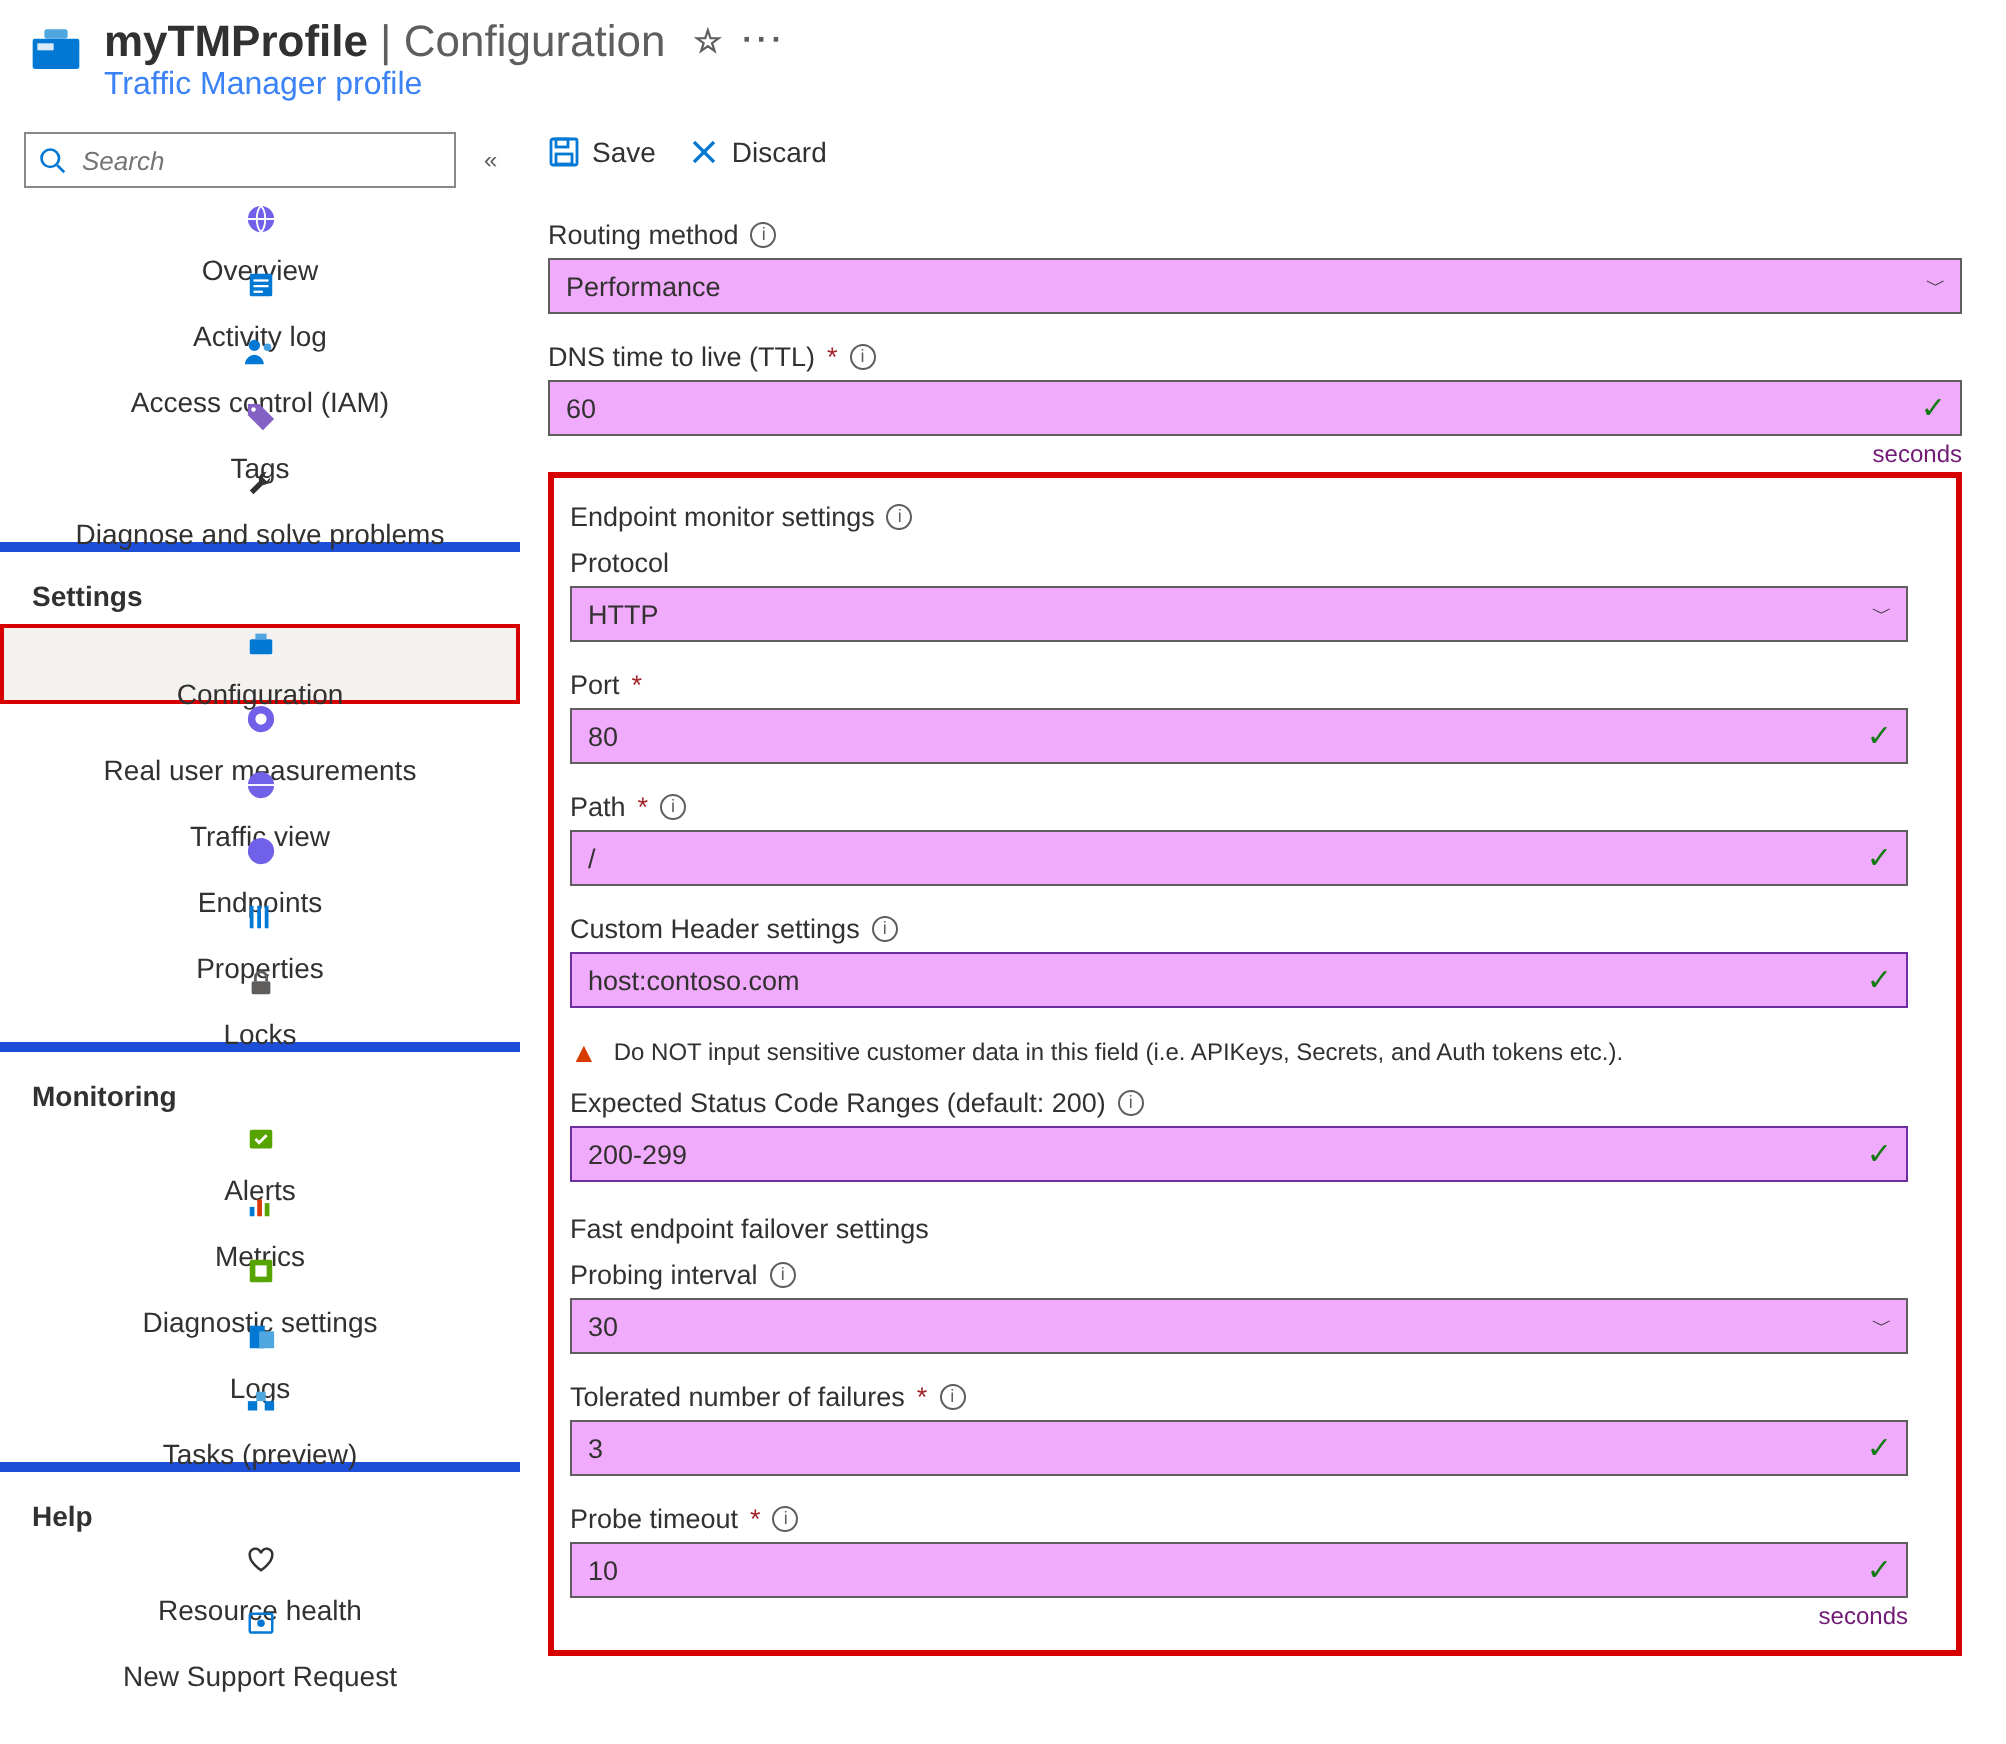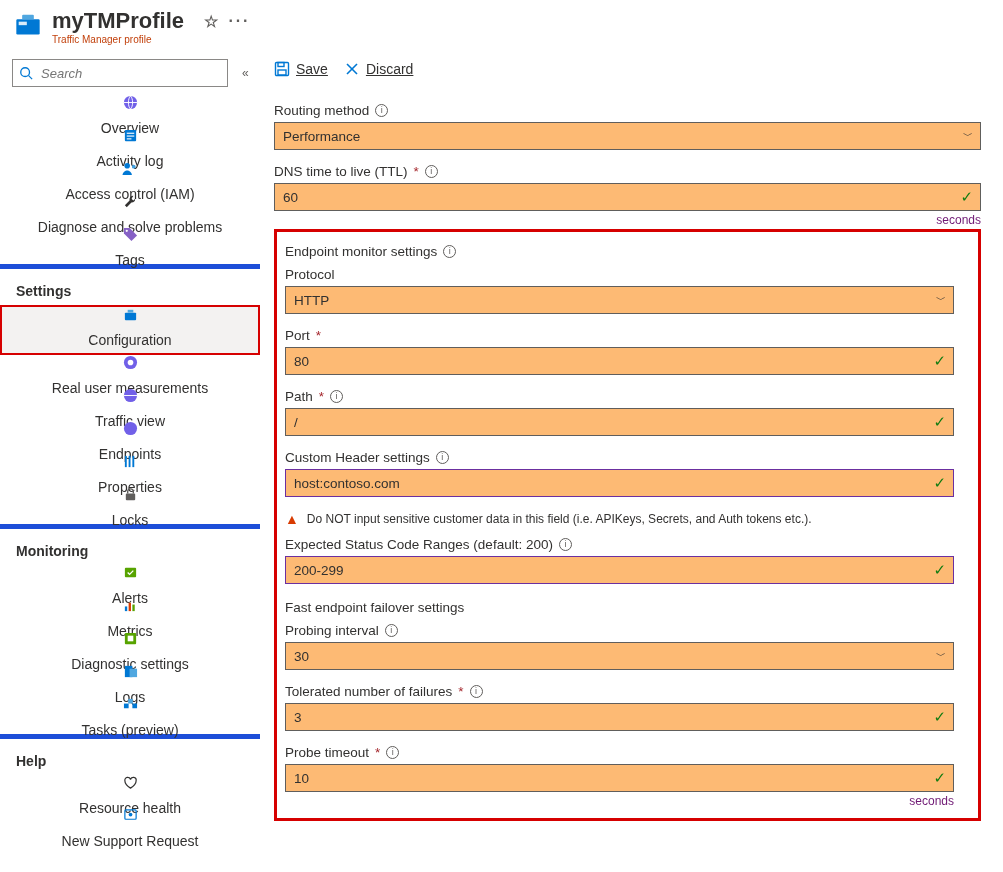--- a/index.html
+++ b/index.html
@@ -23,22 +23,22 @@
   }
   .header-title {
     font-size: 22px;
     font-weight: 600;
     color: #323130;
     display: flex;
     align-items: center;
   }
   .header-title .light { font-weight: 400; color: #605e5c; }
   .header-sub {
-    font-size: 10px;
-    color: #c2410c;
+    font-size: 16px;
+    color: #3b82f6;
     margin-top: 0px;
   }
   .header-actions {
     margin-left: 14px;
     display: flex;
     align-items: center;
     gap: 10px;
     font-size: 16px;
     color: #605e5c;
   }
@@ -77,52 +77,52 @@
     display: flex; align-items: center;
     height: 33px;
     padding: 0 16px;
     gap: 10px;
     cursor: pointer;
     font-size: 14px;
     color: #323130;
     flex-direction: column;
   }
   .nav-item .ico { width:16px; display:flex; align-items:center; justify-content:center; }
-  .nav-item.selected { background: #f3f2f1; border: 2px solid #d60000; height:50px; padding:0 14px;}
+  .nav-item.selected { background: #f3f2f1; border: 2px solid #d60000; height:40px; padding:0 14px;}
   .content {
     flex: 1;
     padding: 0 22px 30px 14px;
     position: relative;
   }
   .cmdbar {
     display:flex; align-items:center; gap:16px;
     height: 40px;
     margin-bottom: 8px;
   }
   .cmd-btn {
     display:flex; align-items:center; gap:6px;
-    font-size:14px; cursor:pointer;text-decoration:underline;
+    font-size:14px; cursor:pointer;
   }
   .form-label {
     font-size: 13.5px;
     margin-top: 14px;
     margin-bottom: 4px;
     display:flex; align-items:center; gap:6px;
   }
   .form-label .req { color:#a4262c; }
   .info-ic { width:13px; height:13px; border:1px solid #605e5c; border-radius:50%; font-size:9px; line-height:11px; text-align:center; color:#605e5c; display:inline-block;}
   .field-row { position:relative; }
   .select-box, .text-box {
     width:100%;
     border:1px solid #605e5c;
     height:28px;
     padding: 0 28px 0 8px;
     font-size:13.5px;
     display:flex; align-items:center;
-    background:#fdba74;
+    background:#f0abfc;
   }
   .text-box.valid { border-color:#605e5c; }
   .select-box .chev, .text-box .chk {
     position:absolute; right:8px; top:50%; transform:translateY(-50%);
   }
   .chk { color:#107c10; font-size:15px;}
   .chev { color:#323130; font-size:10px;}
   .suffix-right { text-align:right; font-size:12px; color:#701a75; margin-top:2px;}
   .red-box {
     border:3px solid #d60000;
@@ -148,20 +148,21 @@
     <svg viewBox="0 0 24 24" width="28" height="28">
         <rect x="2" y="8" width="20" height="13" rx="1" fill="#0078d4"></rect>
         <rect x="7" y="4" width="10" height="4" rx="1" fill="#50a7e0"></rect>
         <rect x="4" y="10" width="7" height="3" fill="#fff" opacity="0.85"></rect>
       </svg>
   </div>
   <div style="flex:1">
     <div class="header-title">
       <span>myTMProfile</span>
       <span style="width:6px"></span>
+      <span class="light">| Configuration</span>
       <div class="header-actions">
         <span title="Pin">☆</span>
         <span style="letter-spacing:2px;">···</span>
       </div>
     </div>
     <div class="header-sub">Traffic Manager profile</div>
   </div>
 </div>
 
 <div class="layout">
@@ -206,33 +207,33 @@
             <circle cx="5" cy="5" r="3" fill="#0078d4"></circle>
             <path d="M0 15c0-3 3-5 5-5s5 2 5 5" fill="#0078d4"></path>
             <circle cx="12" cy="6" r="2" fill="#40a0e0"></circle>
           </svg>
         </span>
       <span>Access control (IAM)</span>
     </div>
     <div class="nav-item">
       <span class="ico">
           <svg width="15" height="15" viewBox="0 0 16 16">
-            <path d="M11 2a4 4 0 00-4 5L2 12l2 2 5-5a4 4 0 004-4l-2 2-2-2z" fill="#323130"></path>
-          </svg>
-        </span>
-      <span>Diagnose and solve problems</span>
-    </div>
-    <div class="nav-item">
-      <span class="ico">
-          <svg width="15" height="15" viewBox="0 0 16 16">
             <path d="M1 1h6l8 8-6 6-8-8z" fill="#8661c5"></path>
             <circle cx="4" cy="4" r="1.2" fill="#fff"></circle>
           </svg>
         </span>
       <span>Tags</span>
+    </div>
+    <div class="nav-item">
+      <span class="ico">
+          <svg width="15" height="15" viewBox="0 0 16 16">
+            <path d="M11 2a4 4 0 00-4 5L2 12l2 2 5-5a4 4 0 004-4l-2 2-2-2z" fill="#323130"></path>
+          </svg>
+        </span>
+      <span>Diagnose and solve problems</span>
     </div>
 
     <div class="nav-group-title">Settings</div>
     <div class="nav-item selected">
       <span class="ico">
           <svg width="15" height="15" viewBox="0 0 16 16">
             <rect x="2" y="6" width="12" height="8" rx="1" fill="#0078d4"></rect>
             <rect x="5" y="3" width="6" height="3" fill="#50a7e0"></rect>
           </svg>
         </span>

